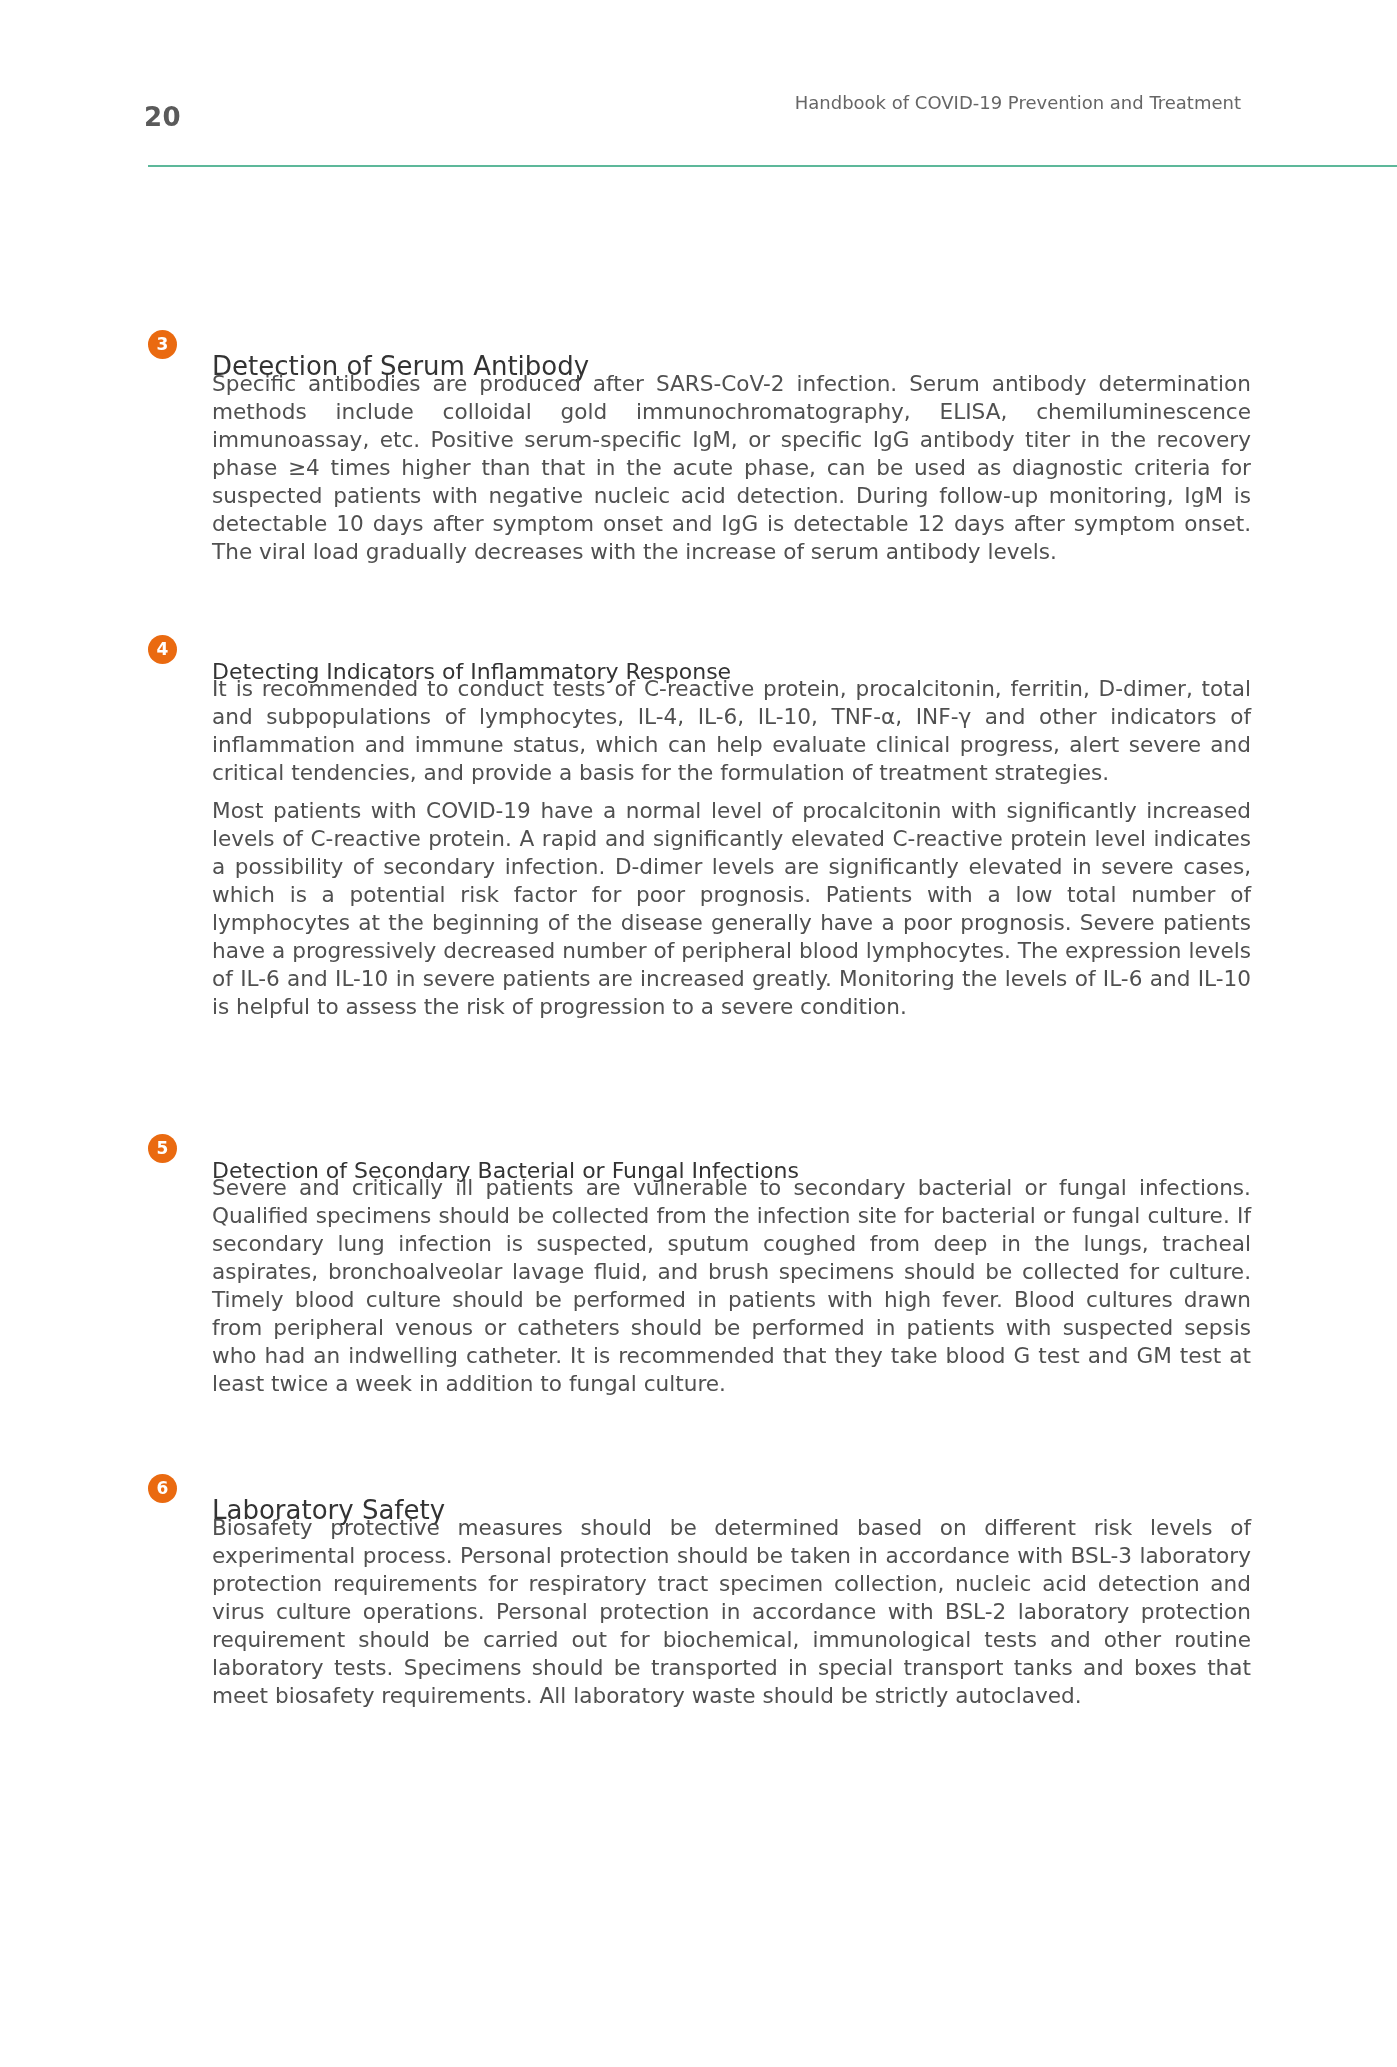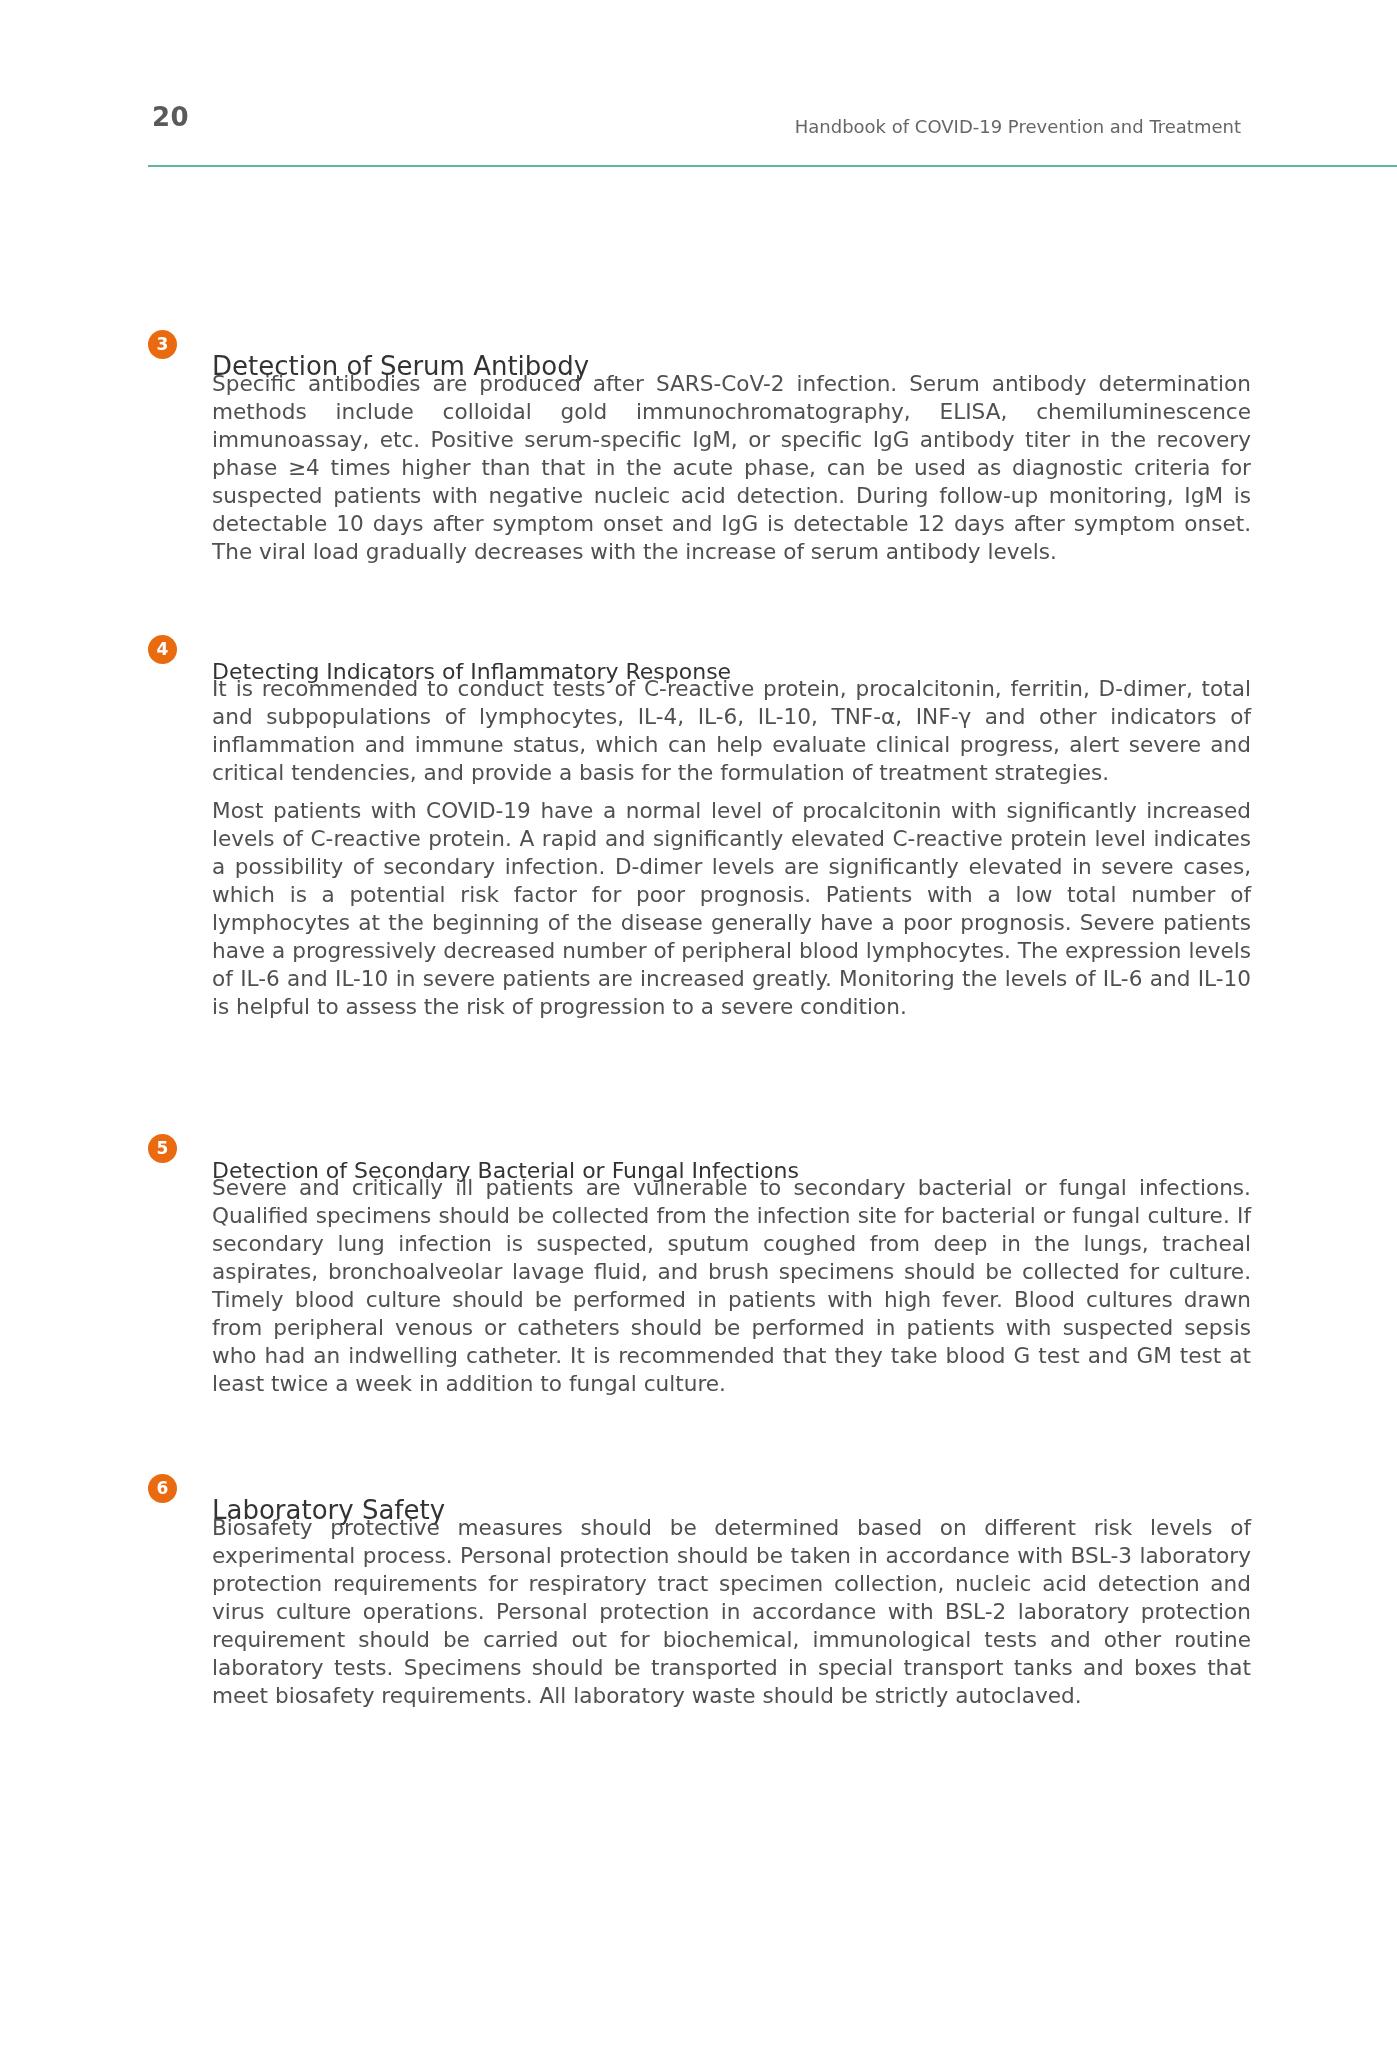--- a/index.html
+++ b/index.html
@@ -1,20 +1,20 @@
 <!DOCTYPE html>
 <html><head>
 <meta charset="utf-8">
 <style>
   html, body { margin: 0; padding: 0; background: #ffffff; }
   body { width: 1397px; height: 2067px; position: relative; overflow: hidden;
          font-family: "DejaVu Sans", sans-serif; color: #4a4a4a; }
-  .page-number { position: absolute; left: 152px; top: 102px; font-size: 26px;
+  .page-number { position: absolute; left: 144px; top: 102px; font-size: 26px;
                  font-weight: bold; color: #5a5a5a; letter-spacing: 0.5px; }
-  .running-title { position: absolute; right: 156px; top: 116px; font-size: 18px; color: #666; }
+  .running-title { position: absolute; right: 156px; top: 92px; font-size: 18px; color: #666; }
   .header-rule { position: absolute; left: 148px; right: 0; top: 165px; height: 2px; background: #5db89a; }
   .section { position: absolute; left: 148px; width: 1103px; }
   .sec-head { display: flex; align-items: center; height: 40px; }
   .bullet { width: 29px; height: 29px; border-radius: 50%; background: #ea6a10; color: #fff;
             font-size: 17px; font-weight: bold; display: flex; align-items: center;
             justify-content: center; margin-left: 0; flex: none; }
   .sec-title { margin-left: 35px; color: #333; white-space: nowrap; margin-top: 44px; }
   .sec-title.large { font-size: 26px; }
   .sec-title.small { font-size: 22px; }
   .body-text { margin-left: 64px; font-size: 21.6px; line-height: 28px; text-align: justify;

